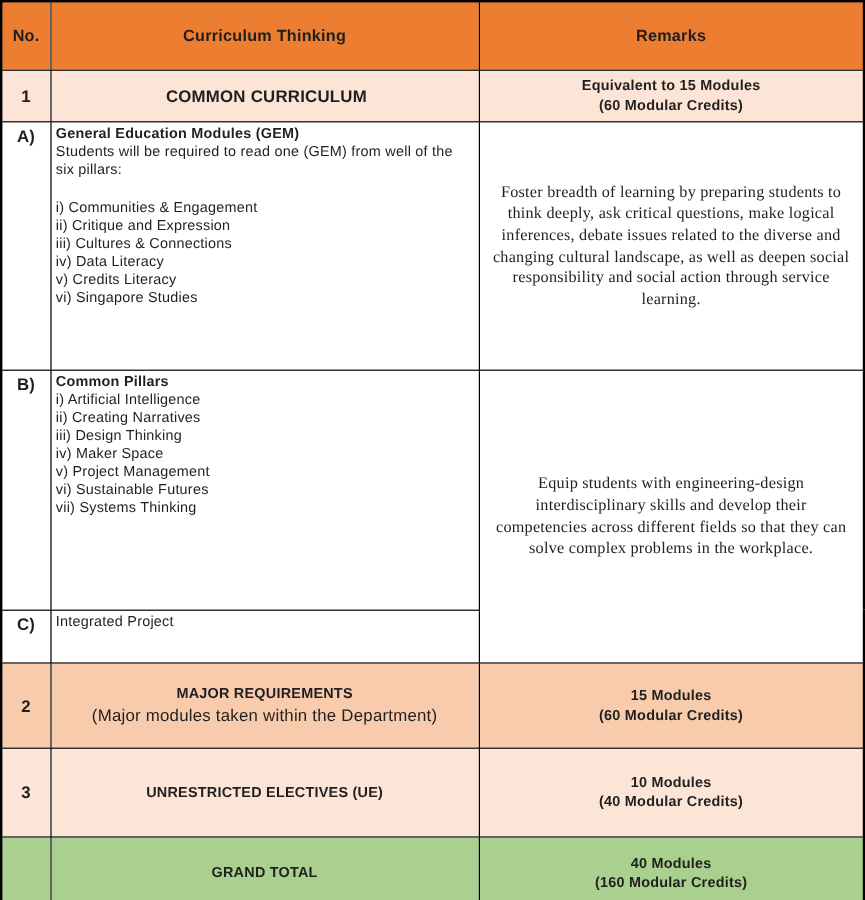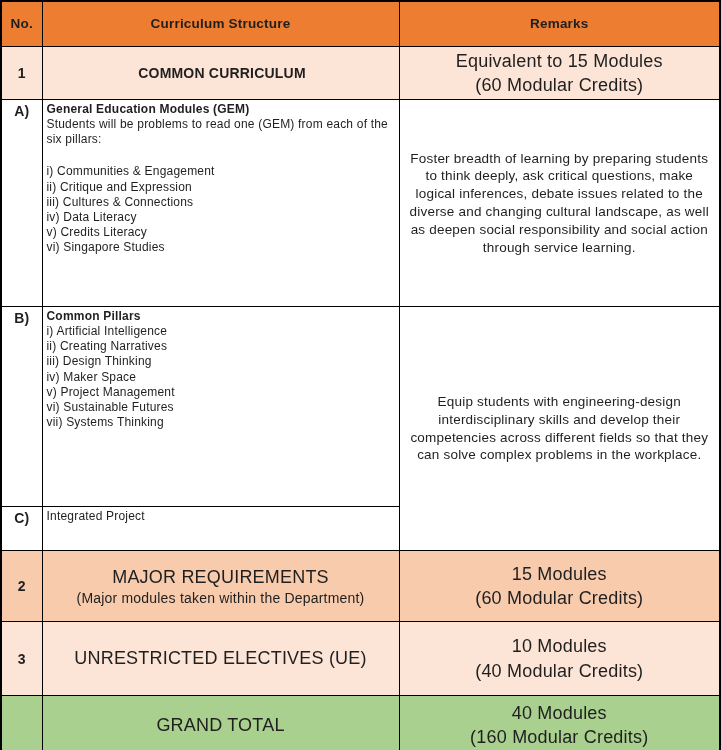--- a/index.html
+++ b/index.html
@@ -10,21 +10,21 @@
   }
   table{
     border-collapse:collapse;table-layout:fixed;
     width:721px;border:2px solid var(--border,#000);
   }
   td,th{border:1px solid var(--border,#000);overflow:hidden;letter-spacing:.2px;}
   col.c-no{width:41px}
   col.c-cur{width:357px}
   col.c-rem{width:321px}
 
-  tr.r-header{height:45px}
+  tr.r-header{height:57px}
   tr.r-1{height:43px}
   tr.r-a{height:207px}
   tr.r-b{height:200px}
   tr.r-c{height:44px}
   tr.r-2{height:71px}
   tr.r-3{height:74px}
   tr.r-total{height:60px}
 
   .bg-orange{background:var(--header-bg,#ED7D31);}
   .bg-light {background:var(--tint-light,#FCE4D6);}
@@ -33,54 +33,54 @@
 
   th{font-size:13.5px;font-weight:bold;text-align:center;vertical-align:middle;}
   .no-cell{font-size:14px;font-weight:bold;text-align:center;vertical-align:middle;}
   .no-top{vertical-align:top;padding-top:3px;}
   .title-left{font-size:14px;font-weight:bold;text-align:center;vertical-align:middle;padding-left:4px;}
   .cell-top{vertical-align:top;text-align:left;padding:2px 5px 2px 4px;font-size:12px;line-height:1.26;}
   .cell-top .sec-title{font-weight:bold;}
   .spacer{height:17px;}
   .underline{}
   .center-cell{text-align:center;vertical-align:middle;padding:2px 8px;}
-  .remark-par{font-size:13.5px;line-height:1.32;}
-  .big-bold{font-size:18px;font-weight:normal;line-height:1.35;}
+  .remark-par{font-size:13.5px;line-height:1.32;font-family:Liberation Serif, serif;}
+  .big-bold{font-size:12px;font-weight:bold;line-height:1.35;}
   .prewrap{white-space:pre-line;}
   .subtitle{font-size:14px;font-weight:normal;line-height:1.3;}
 </style>
 </head>
 <body>
 
 <table>
   <colgroup>
     <col class="c-no">
       <col class="c-cur">
       <col class="c-rem">
   </colgroup>
 
   <tbody>
       <tr class="r-header">
     <th class="bg-orange">No.</th>
-    <th class="bg-orange">Curriculum Structure</th>
+    <th class="bg-orange">Curriculum Thinking</th>
     <th class="bg-orange">Remarks</th>
   </tr>
 
   <tr class="r-1">
     <td class="bg-light no-cell">1</td>
     <td class="bg-light title-left">COMMON CURRICULUM</td>
     <td class="bg-light center-cell big-bold prewrap">Equivalent to 15 Modules
 (60 Modular Credits)</td>
   </tr>
 
   <tr class="r-a">
     <td class="no-cell no-top">A)</td>
     <td class="cell-top">
       <div class="sec-title">General Education Modules (GEM)</div>
-      <div><span>Students will be problems to read one (GEM) from each of the </span><span class="underline">six pillars</span><span>:</span></div>
+      <div><span>Students will be required to read one (GEM) from well of the </span><span class="underline">six pillars</span><span>:</span></div>
       <div class="spacer"></div>
       <div>i) Communities &amp; Engagement</div>
       <div>ii) Critique and Expression</div>
       <div>iii) Cultures &amp; Connections</div>
       <div>iv) Data Literacy</div>
       <div>v) Credits Literacy</div>
       <div>vi) Singapore Studies</div>
     </td>
     <td class="center-cell remark-par">Foster breadth of learning by preparing students to think deeply, ask critical questions, make logical inferences, debate issues related to the diverse and changing cultural landscape, as well as deepen social responsibility and social action through service learning.</td>
   </tr>

